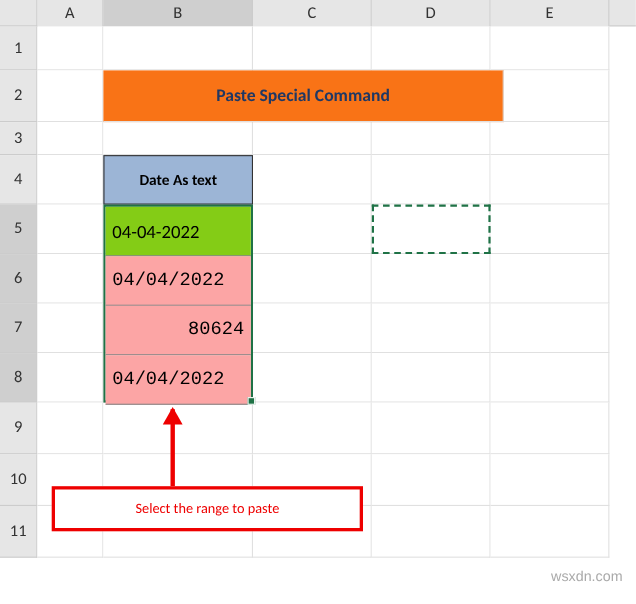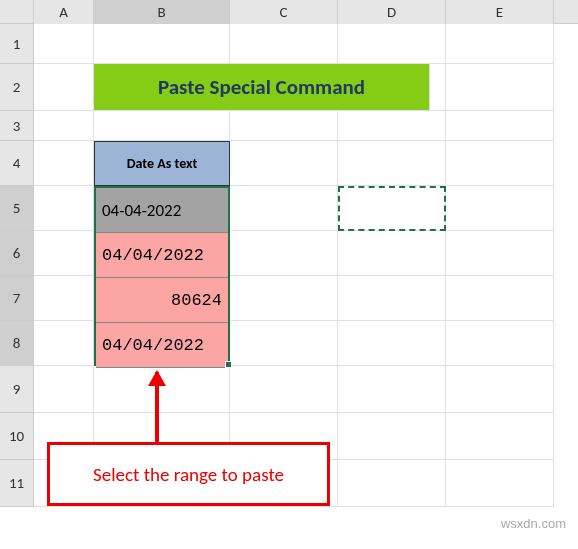--- a/index.html
+++ b/index.html
@@ -85,27 +85,27 @@
 .r8 { height: 45px; }
 .r9 { height: 47px; }
 .r10 { height: 47px; }
 .r11 { height: 47px; }
 
 
 .title-cell {
   position: absolute;
   left: 94px;
   top: 64px;
-  width: 336px;
+  width: 364px;
   height: 47px;
-  background: #84cc16;
-  display: flex;
-  align-items: center;
-  justify-content: center;
-  font-size: 21px;
+  background: #f97316;
+  display: flex;
+  align-items: center;
+  justify-content: center;
+  font-size: 16px;
   font-weight: bold;
   color: #203864;
   border-right: 1px solid #e0e0e0;
   border-bottom: 1px solid #e0e0e0;
 }
 
 
 .tbl-header {
   position: absolute;
   left: 94px;
@@ -134,21 +134,21 @@
 .sel-cell {
   width: 100%;
   height: 45px;
   display: flex;
   align-items: center;
   padding: 0 6px;
   font-size: 17px;
   border-bottom: 1px solid #888;
 }
 .sel-cell:last-child { border-bottom: none; }
-.sel-cell.white { background: #a3a3a3; }
+.sel-cell.white { background: #84cc16; }
 .sel-cell.grey { background: #fca5a5; font-family: Liberation Mono, monospace; }
 .sel-cell.right { justify-content: flex-end; }
 .fill-handle {
   position: absolute;
   right: -4px;
   bottom: -4px;
   width: 7px;
   height: 7px;
   background: #1f7246;
   border: 1px solid #fff;
@@ -164,27 +164,27 @@
   border: 2px dashed #1f7246;
   background: transparent;
 }
 
 
 .callout {
   position: absolute;
   left: 47px;
   top: 442px;
   width: 283px;
-  height: 64px;
+  height: 41px;
   border: 3px solid #ee0000;
   background: #fff;
   display: flex;
   align-items: center;
   justify-content: center;
-  font-size: 19px;
+  font-size: 13px;
   color: #ee0000;
   text-align: right;
 }
 .arrow {
   position: absolute;
   left: 155px;
   top: 372px;
   width: 4px;
   height: 70px;
   background: #ee0000;

